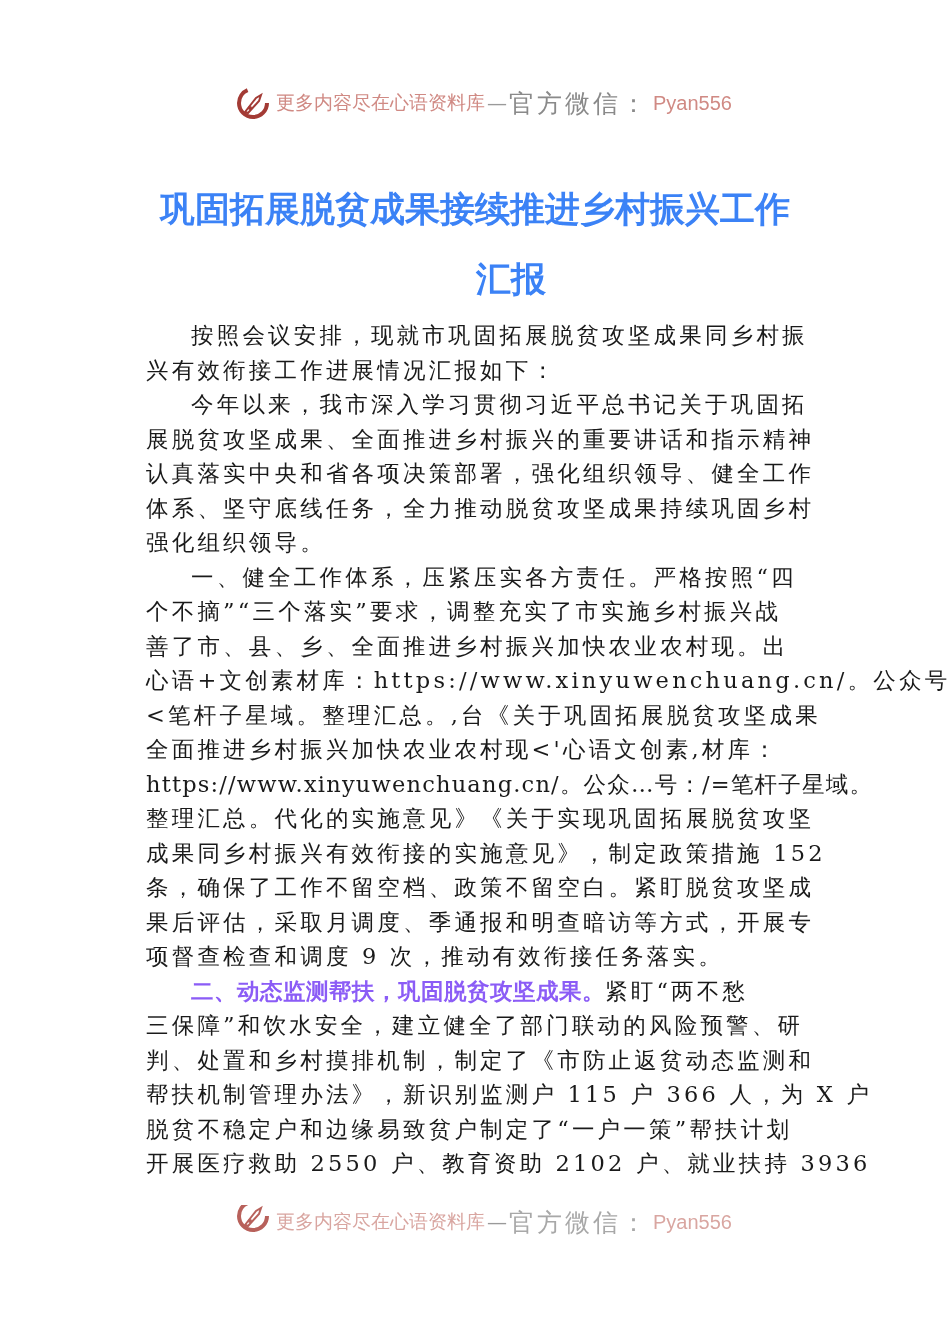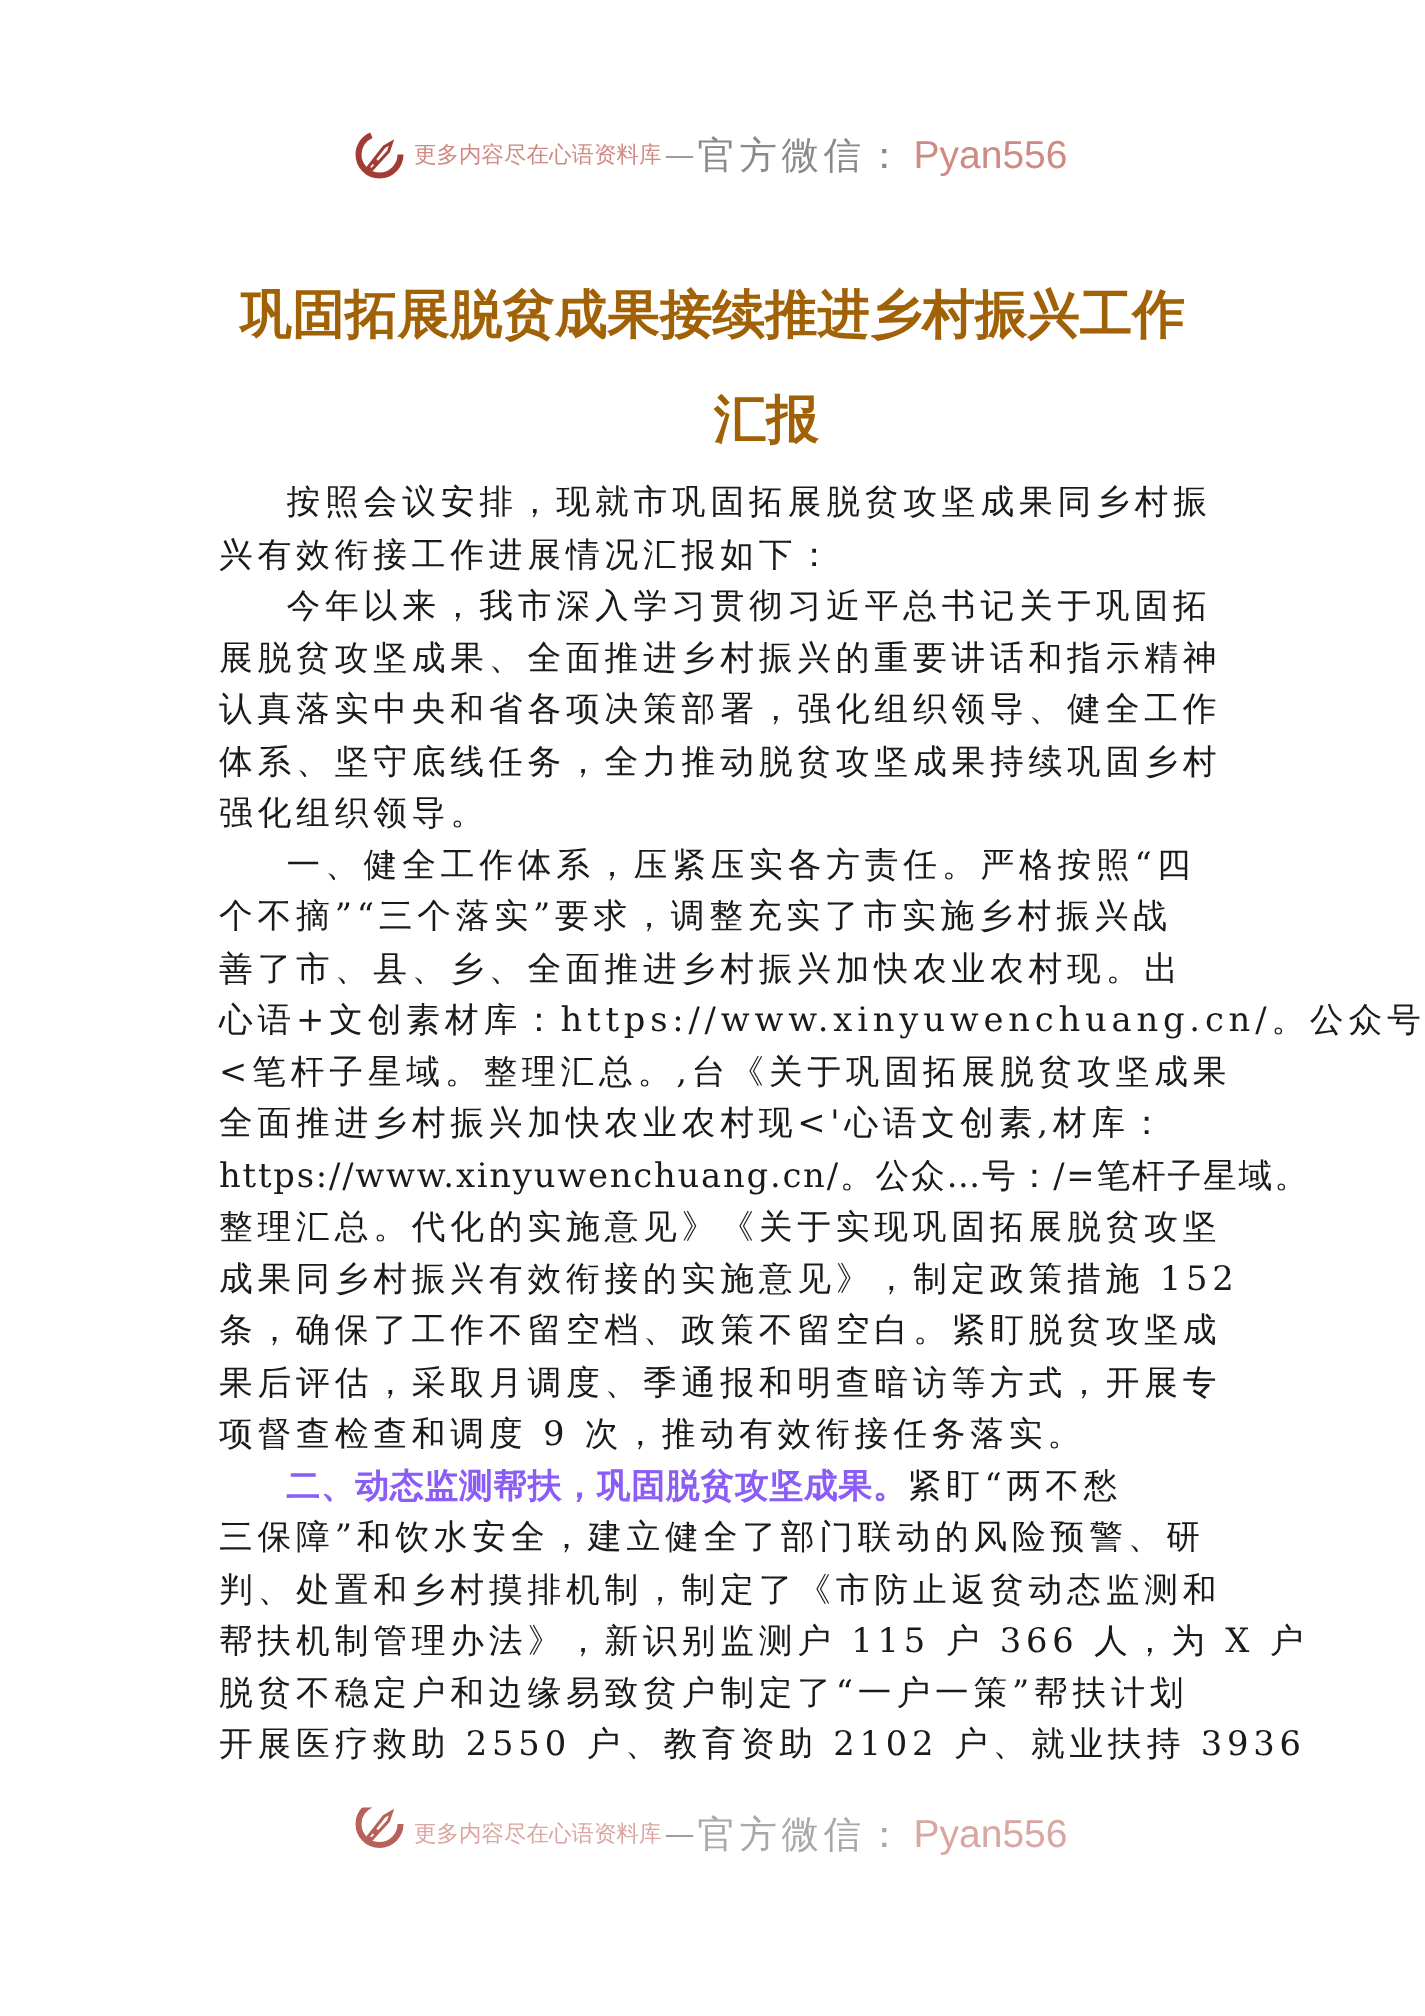--- a/index.html
+++ b/index.html
@@ -26,54 +26,54 @@
     .watermark.top { top: 83px; }
     .watermark.bottom { top: 1205px; height: 34px; overflow: hidden; }
     .watermark .logo {
       width: 34px;
       height: 34px;
       margin-right: 6px;
       flex: 0 0 34px;
     }
     .watermark .wm-main {
       font-family: "DejaVu Serif", serif;
-      font-size: 15px;
+      font-size: 19px;
       color: #d08a84;
       letter-spacing: 0px;
     }
     .watermark .wm-dash {
       font-size: 20px;
       color: #9a9a9a;
       margin: 0 2px;
     }
     .watermark .wm-wechat {
       font-family: "DejaVu Serif", serif;
       font-size: 25px;
       color: #8a8a8a;
       letter-spacing: 3px;
     }
     .watermark .wm-id {
       font-family: "Liberation Sans", sans-serif;
-      font-size: 26px;
+      font-size: 20px;
       color: #d08a84;
       margin-left: 4px;
     }
     .watermark.bottom .wm-main,
     .watermark.bottom .wm-id { color: #d9a6a1; }
     .watermark.bottom .wm-wechat { color: #a8a8a8; }
 
     .title {
       position: absolute;
       left: 0;
       width: 950px;
       text-align: center;
       font-family: "DejaVu Serif", serif;
       font-weight: bold;
       font-size: 35px;
-      color: #a16207;
+      color: #3b82f6;
       letter-spacing: 0px;
       margin: 0;
     }
     .title.line1 { top: 186px; }
     .title.line2 { top: 256px; padding-left: 36px; }
 
     .body-text {
       position: absolute;
       left: 146px;
       top: 318px;

